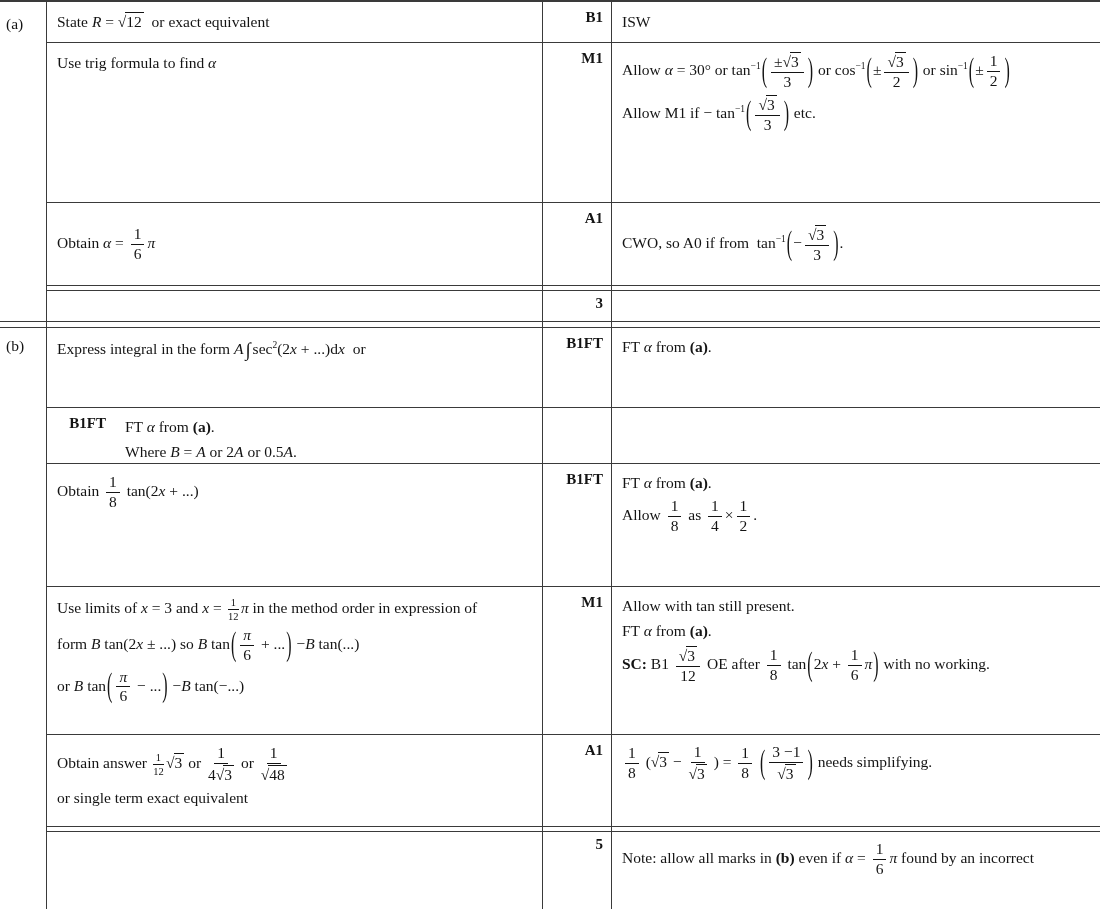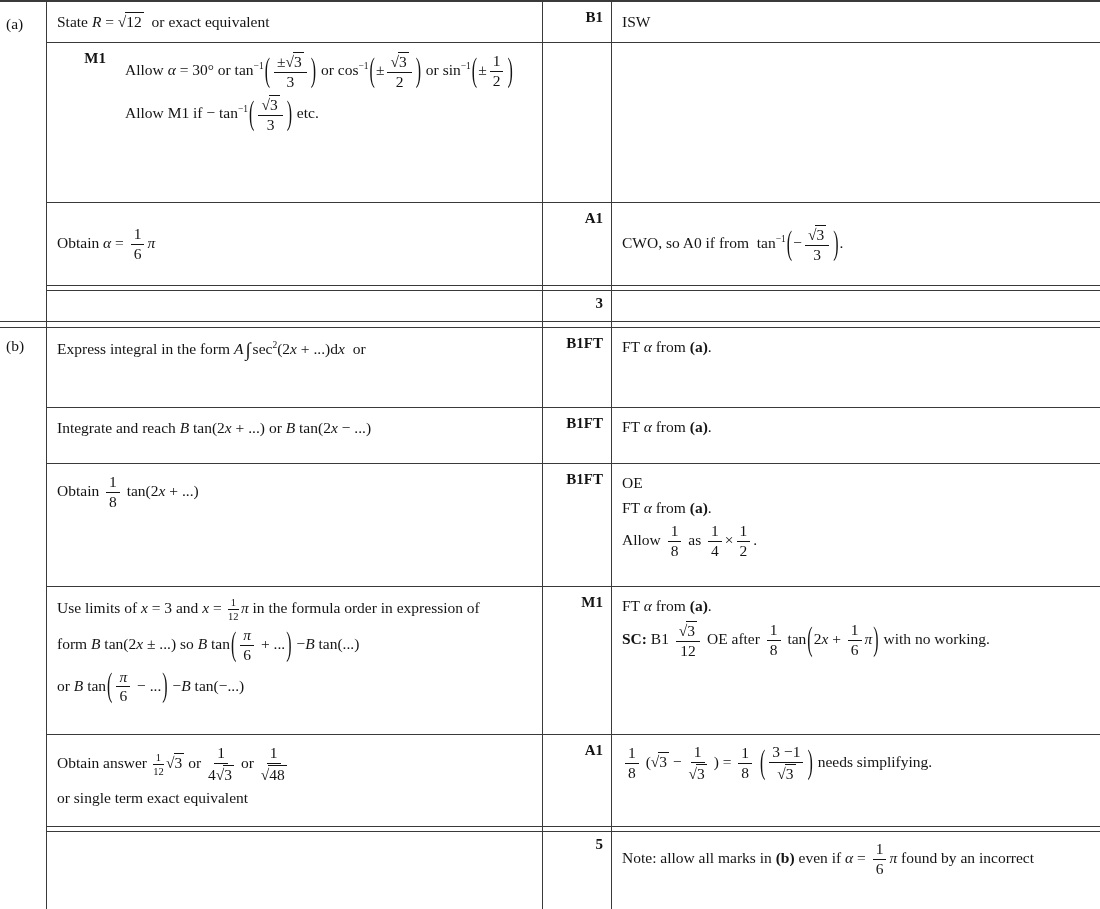--- a/index.html
+++ b/index.html
@@ -57,20 +57,23 @@
       <div class="mark">B1</div>
       <div class="comment">
           <div class="mline"><span>ISW</span></div>
         </div>
     </div>
   </div>
 
   <div class="row" style="height:160px">
     <div class="lspace"></div>
     <div class="rbody">
+      <div class="desc">
+          <div class="mline"><span>Use trig formula to find </span><span class="it">α</span></div>
+        </div>
       <div class="mark">M1</div>
       <div class="comment">
           <div class="mline"><span>Allow </span><span class="it">α</span><span> = 30° or tan</span><sup>−1</sup><span class="paren p2">(</span><span class="frac">
               <span class="num"><span>±</span><span class="sqrt"><span class="rad">√</span><span class="radicand"><span>3</span></span></span></span>
               <span class="den"><span>3</span></span>
             </span><span class="paren p2">)</span><span> or cos</span><sup>−1</sup><span class="paren p2">(</span><span>±</span><span class="frac">
               <span class="num"><span class="sqrt"><span class="rad">√</span><span class="radicand"><span>3</span></span></span></span>
               <span class="den"><span>2</span></span>
             </span><span class="paren p2">)</span><span> or sin</span><sup>−1</sup><span class="paren p2">(</span><span>±</span><span class="frac">
               <span class="num"><span>1</span></span>
@@ -125,42 +128,39 @@
       <div class="mark">B1FT</div>
       <div class="comment">
           <div class="mline"><span>FT </span><span class="it">α</span><span> from </span><span class="bd">(a)</span><span>.</span></div>
         </div>
     </div>
   </div>
 
   <div class="row" style="height:56px">
     <div class="lspace"></div>
     <div class="rbody">
-      <div class="desc">
-          <div class="mline"><span>Integrate and reach </span><span class="it">B</span><span> tan(2</span><span class="it">x</span><span> + ...) or </span><span class="it">B</span><span> tan(2</span><span class="it">x</span><span> − ...)</span></div>
-        </div>
       <div class="mark">B1FT</div>
       <div class="comment">
           <div class="mline"><span>FT </span><span class="it">α</span><span> from </span><span class="bd">(a)</span><span>.</span></div>
+          <div class="mline"><span>Where </span><span class="it">B</span><span> = </span><span class="it">A</span><span> or 2</span><span class="it">A</span><span> or 0.5</span><span class="it">A</span><span>.</span></div>
         </div>
     </div>
   </div>
 
   <div class="row" style="height:123px">
     <div class="lspace"></div>
     <div class="rbody">
       <div class="desc">
           <div class="mline"><span>Obtain </span><span class="frac">
               <span class="num"><span>1</span></span>
               <span class="den"><span>8</span></span>
             </span><span> tan(2</span><span class="it">x</span><span> + ...)</span></div>
         </div>
       <div class="mark">B1FT</div>
       <div class="comment">
-          <div class="mline"><span>OE</span></div>
           <div class="mline"><span>FT </span><span class="it">α</span><span> from </span><span class="bd">(a)</span><span>.</span></div>
           <div class="mline"><span>Allow </span><span class="frac">
               <span class="num"><span>1</span></span>
               <span class="den"><span>8</span></span>
             </span><span> as </span><span class="frac">
               <span class="num"><span>1</span></span>
               <span class="den"><span>4</span></span>
             </span><span>×</span><span class="frac">
               <span class="num"><span>1</span></span>
               <span class="den"><span>2</span></span>
@@ -169,32 +169,33 @@
     </div>
   </div>
 
   <div class="row" style="height:148px">
     <div class="lspace"></div>
     <div class="rbody">
       <div class="desc">
           <div class="mline"><span>Use limits of </span><span class="it">x</span><span> = 3 and </span><span class="it">x</span><span> = </span><span class="frac sfrac">
               <span class="num"><span>1</span></span>
               <span class="den"><span>12</span></span>
-            </span><span class="it">π</span><span> in the formula order in expression of</span></div>
+            </span><span class="it">π</span><span> in the method order in expression of</span></div>
           <div class="mline"><span>form </span><span class="it">B</span><span> tan(2</span><span class="it">x</span><span> ± ...) so </span><span class="it">B</span><span> tan</span><span class="paren p2">(</span><span class="frac">
               <span class="num"><span class="it">π</span></span>
               <span class="den"><span>6</span></span>
             </span><span> + ...</span><span class="paren p2">)</span><span> −</span><span class="it">B</span><span> tan(...)</span></div>
           <div class="mline"><span>or </span><span class="it">B</span><span> tan</span><span class="paren p2">(</span><span class="frac">
               <span class="num"><span class="it">π</span></span>
               <span class="den"><span>6</span></span>
             </span><span> − ...</span><span class="paren p2">)</span><span> −</span><span class="it">B</span><span> tan(−...)</span></div>
         </div>
       <div class="mark">M1</div>
       <div class="comment">
+          <div class="mline"><span>Allow with tan still present.</span></div>
           <div class="mline"><span>FT </span><span class="it">α</span><span> from </span><span class="bd">(a)</span><span>.</span></div>
           <div class="mline"><span class="bd">SC:</span><span> B1 </span><span class="frac">
               <span class="num"><span class="sqrt"><span class="rad">√</span><span class="radicand"><span>3</span></span></span></span>
               <span class="den"><span>12</span></span>
             </span><span> OE after </span><span class="frac">
               <span class="num"><span>1</span></span>
               <span class="den"><span>8</span></span>
             </span><span> tan</span><span class="paren p2">(</span><span>2</span><span class="it">x</span><span> + </span><span class="frac">
               <span class="num"><span>1</span></span>
               <span class="den"><span>6</span></span>

